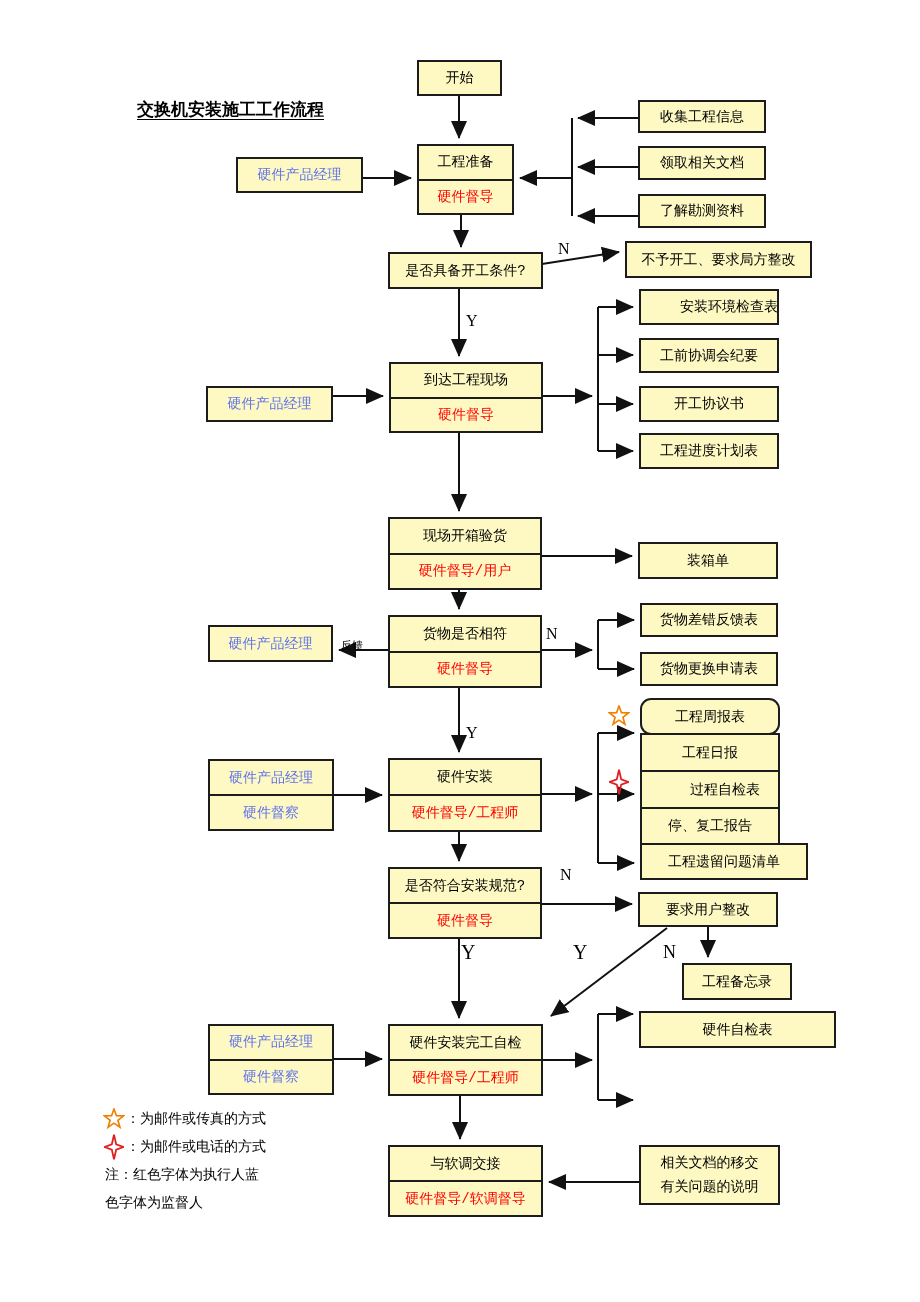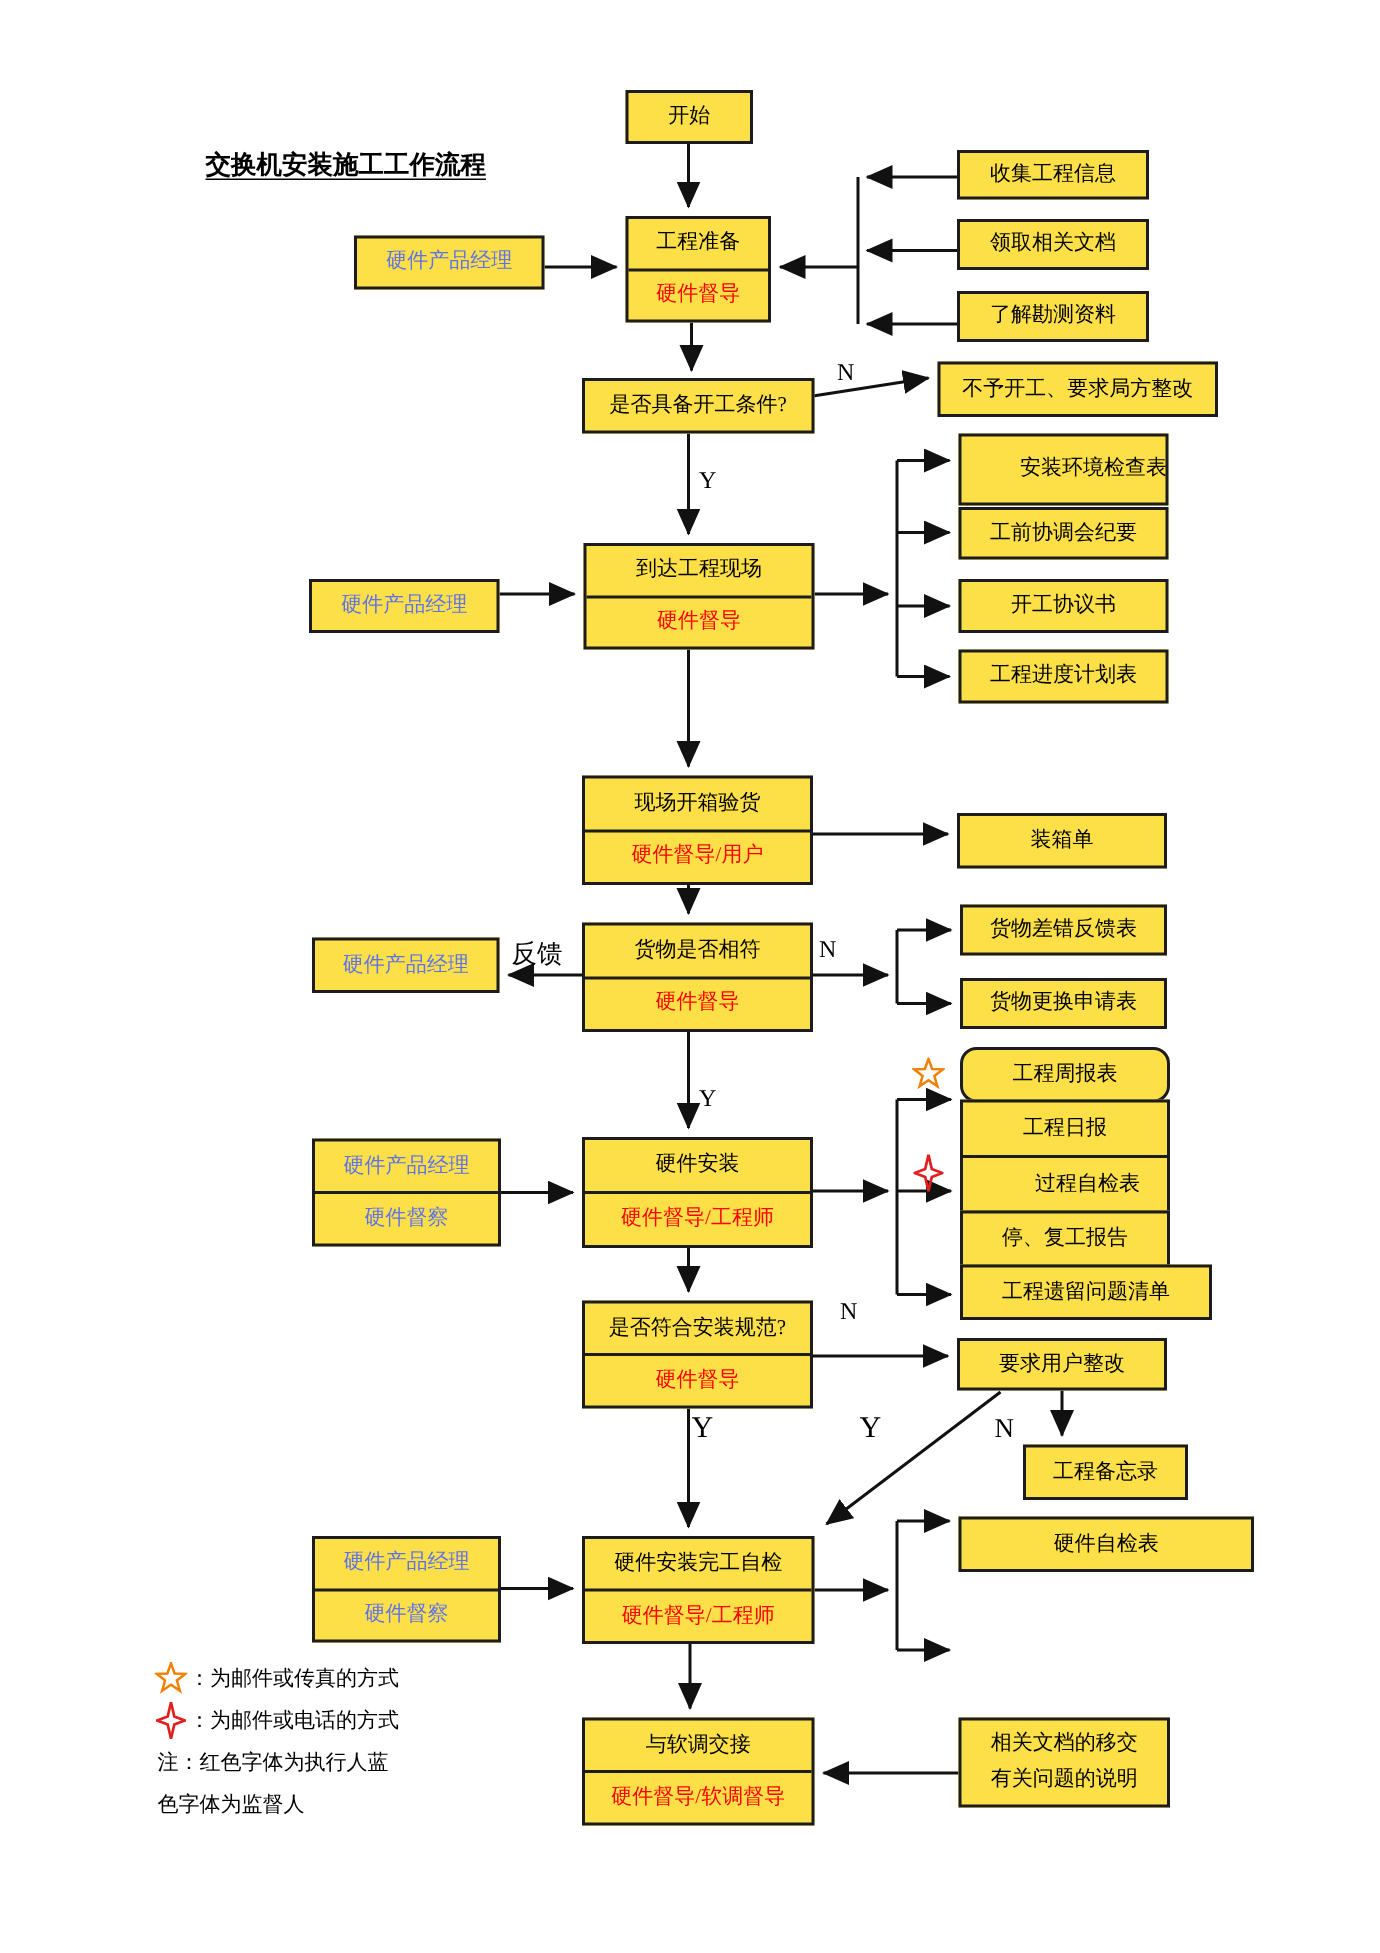--- a/index.html
+++ b/index.html
@@ -2,38 +2,38 @@
 <html><head>
 <meta charset="utf-8">
 <style>
   html,body{margin:0;padding:0;background:#fff;}
   .canvas{
     position:relative;width:920px;height:1302px;background:#ffffff;overflow:hidden;
     font-family:"Liberation Serif","DejaVu Serif",serif;color:#000;
   }
   .wires{position:absolute;left:0;top:0;z-index:1;}
   .box{
-    position:absolute;z-index:2;background:#fde047;border:2px solid #1c1c1c;
-    box-sizing:border-box;display:flex;flex-direction:column;
+    position:absolute;z-index:2;background:#fef9c3;border:2px solid #1c1c1c;
+    box-sizing:border-box;display:flex;flex-direction:column;font-family:Liberation Mono, monospace;
   }
   .box .row{
     flex:1;display:flex;align-items:center;justify-content:center;
     font-size:14px;line-height:16px;white-space:nowrap;
   }
   .box .row.split{border-top:2px solid #1c1c1c;}
   .red{color:#FF0000;}
   .blue{color:#5E72EC;}
   .title{
     position:absolute;z-index:2;font-size:17px;font-weight:bold;
     text-decoration:underline;text-underline-offset:4px;white-space:nowrap;
   }
   .lbl{position:absolute;z-index:3;font-size:16px;white-space:nowrap;}
   .lbl.big{font-size:20px;}
   .lbl.mid{font-size:18px;}
-  .lbl.small{font-size:17px;}
+  .lbl.small{font-size:11px;margin-top:14px;}
   .star{position:absolute;z-index:3;}
   .legend-line{position:absolute;z-index:2;font-size:14px;white-space:nowrap;}
   .multiline{align-items:center;justify-content:center;text-align:left;
     font-size:14px;line-height:24px;display:flex;}
 </style>
 </head>
 <body>
 
 <div class="canvas">
 
@@ -132,21 +132,21 @@
     <div class="row">不予开工、要求局方整改</div>
   </div>
 
   <div class="box" style="left:389px;top:362px;width:154px;height:71px;">
     <div class="row">到达工程现场</div>
     <div class="row split red">硬件督导</div>
   </div>
   <div class="box" style="left:206px;top:386px;width:127px;height:36px;">
     <div class="row blue">硬件产品经理</div>
   </div>
-  <div class="box" style="left:639px;top:289px;width:140px;height:48px;padding-left:40px;">
+  <div class="box" style="left:639px;top:289px;width:140px;height:36px;padding-left:40px;">
     <div class="row">安装环境检查表</div>
   </div>
   <div class="box" style="left:639px;top:338px;width:140px;height:35px;">
     <div class="row">工前协调会纪要</div>
   </div>
   <div class="box" style="left:639px;top:386px;width:140px;height:36px;">
     <div class="row">开工协议书</div>
   </div>
   <div class="box" style="left:639px;top:433px;width:140px;height:36px;">
     <div class="row">工程进度计划表</div>

